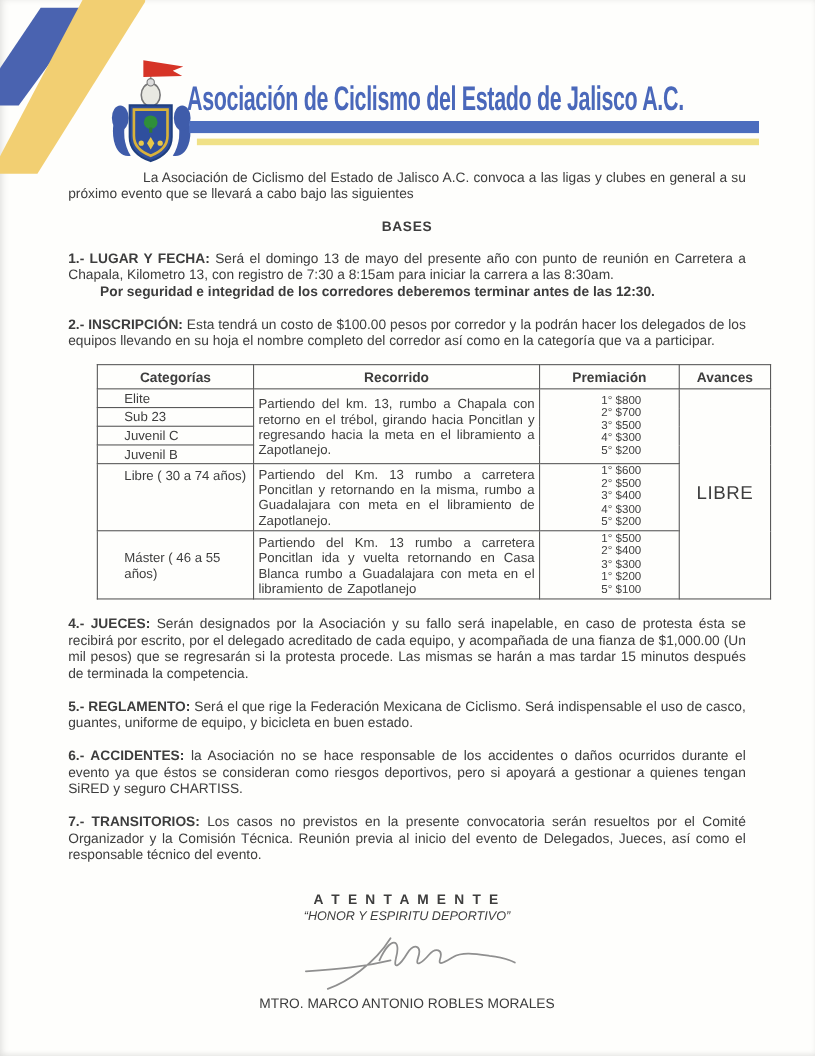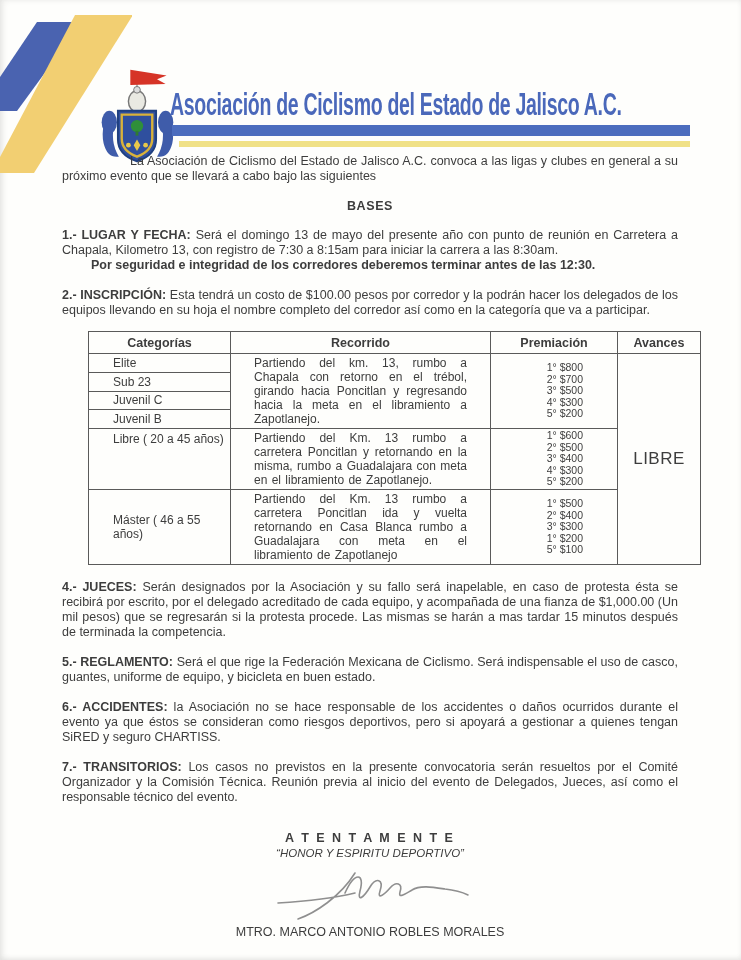--- a/index.html
+++ b/index.html
@@ -7,21 +7,21 @@
     position:relative;
     width:741px;height:960px;
     margin:0 auto;
     background:#fefefc;
     overflow:hidden;
     font-family:"Liberation Sans", sans-serif;
     color:#3d3d3d;
     box-shadow:inset 3px 0 6px rgba(0,0,0,0.08), inset 0 -2px 5px rgba(0,0,0,0.05);
   }
   
-  .hdr{position:absolute;top:15px;left:0;width:741px;height:150px;}
+  .hdr{position:absolute;top:0;left:0;width:741px;height:150px;}
   .stripes{position:absolute;top:0;left:0;}
   .crest{position:absolute;left:90px;top:50px;}
   .org-title{
     position:absolute;left:170px;top:72px;
     font-size:31px;font-weight:bold;color:#4a68ba;
     white-space:nowrap;letter-spacing:-0.5px;
     transform:scaleX(0.63);transform-origin:left center;
   }
   .bar-blue{position:absolute;left:172px;top:110px;width:518px;height:11px;background:#4c6dbe;}
   .bar-yellow{position:absolute;left:179px;top:126px;width:511px;height:6px;background:#f0e187;}
@@ -36,21 +36,21 @@
   
   .tblwrap{margin:13px 0 0 26px;}
   table{border-collapse:collapse;width:612px;table-layout:fixed;}
   td,th{border:1px solid #5a5a5a;font-size:12px;padding:1px 6px;vertical-align:middle;}
   th{font-weight:bold;text-align:center;height:19px;font-size:12.5px;}
   .col-cat{width:142px;}
   .col-rec{width:260px;}
   .col-pre{width:127px;}
   .col-av{width:83px;}
   .catcell{height:13px;padding-left:24px;}
-  .reccell{text-align:justify;padding:2px 23px;word-spacing:1px;}
+  .reccell{text-align:justify;padding:2px 4px;word-spacing:1px;}
   .precell{text-align:center;padding:1px 0;}
   .precell span{display:block;font-size:10.5px;line-height:11.5px;text-align:right;
      width:58px;margin:0 auto;}
   .avcell{text-align:center;font-size:17px;letter-spacing:0.5px;}
   
   .sig{margin-top:26px;text-align:center;}
   .sig .salut{font-weight:bold;font-size:12.5px;letter-spacing:2px;}
   .sig .motto{font-style:italic;font-size:11.5px;margin-top:2px;}
   .sig .scribble{margin:4px auto 2px;display:block;}
   .sig .name{font-size:12.5px;margin-top:4px;}
@@ -136,21 +136,21 @@
         <tr>
           <td class="catcell">Sub 23</td>
         </tr>
         <tr>
           <td class="catcell">Juvenil C</td>
         </tr>
         <tr>
           <td class="catcell">Juvenil B</td>
         </tr>
         <tr style="height:60px;">
-          <td class="catcell" style="vertical-align:top;padding-top:3px;">Libre ( 20 a 45 años)</td>
+          <td class="catcell" style="vertical-align:top;padding-top:3px;">Libre ( 30 a 74 años)</td>
           <td class="reccell">Partiendo del Km. 13 rumbo a carretera Poncitlan y retornando en la misma, rumbo a Guadalajara con meta en el libramiento de Zapotlanejo.</td>
           <td class="precell">
             <span>1° $600</span>
             <span>2° $500</span>
             <span>3° $400</span>
             <span>4° $300</span>
             <span>5° $200</span>
           </td>
         </tr>
         <tr style="height:62px;">

